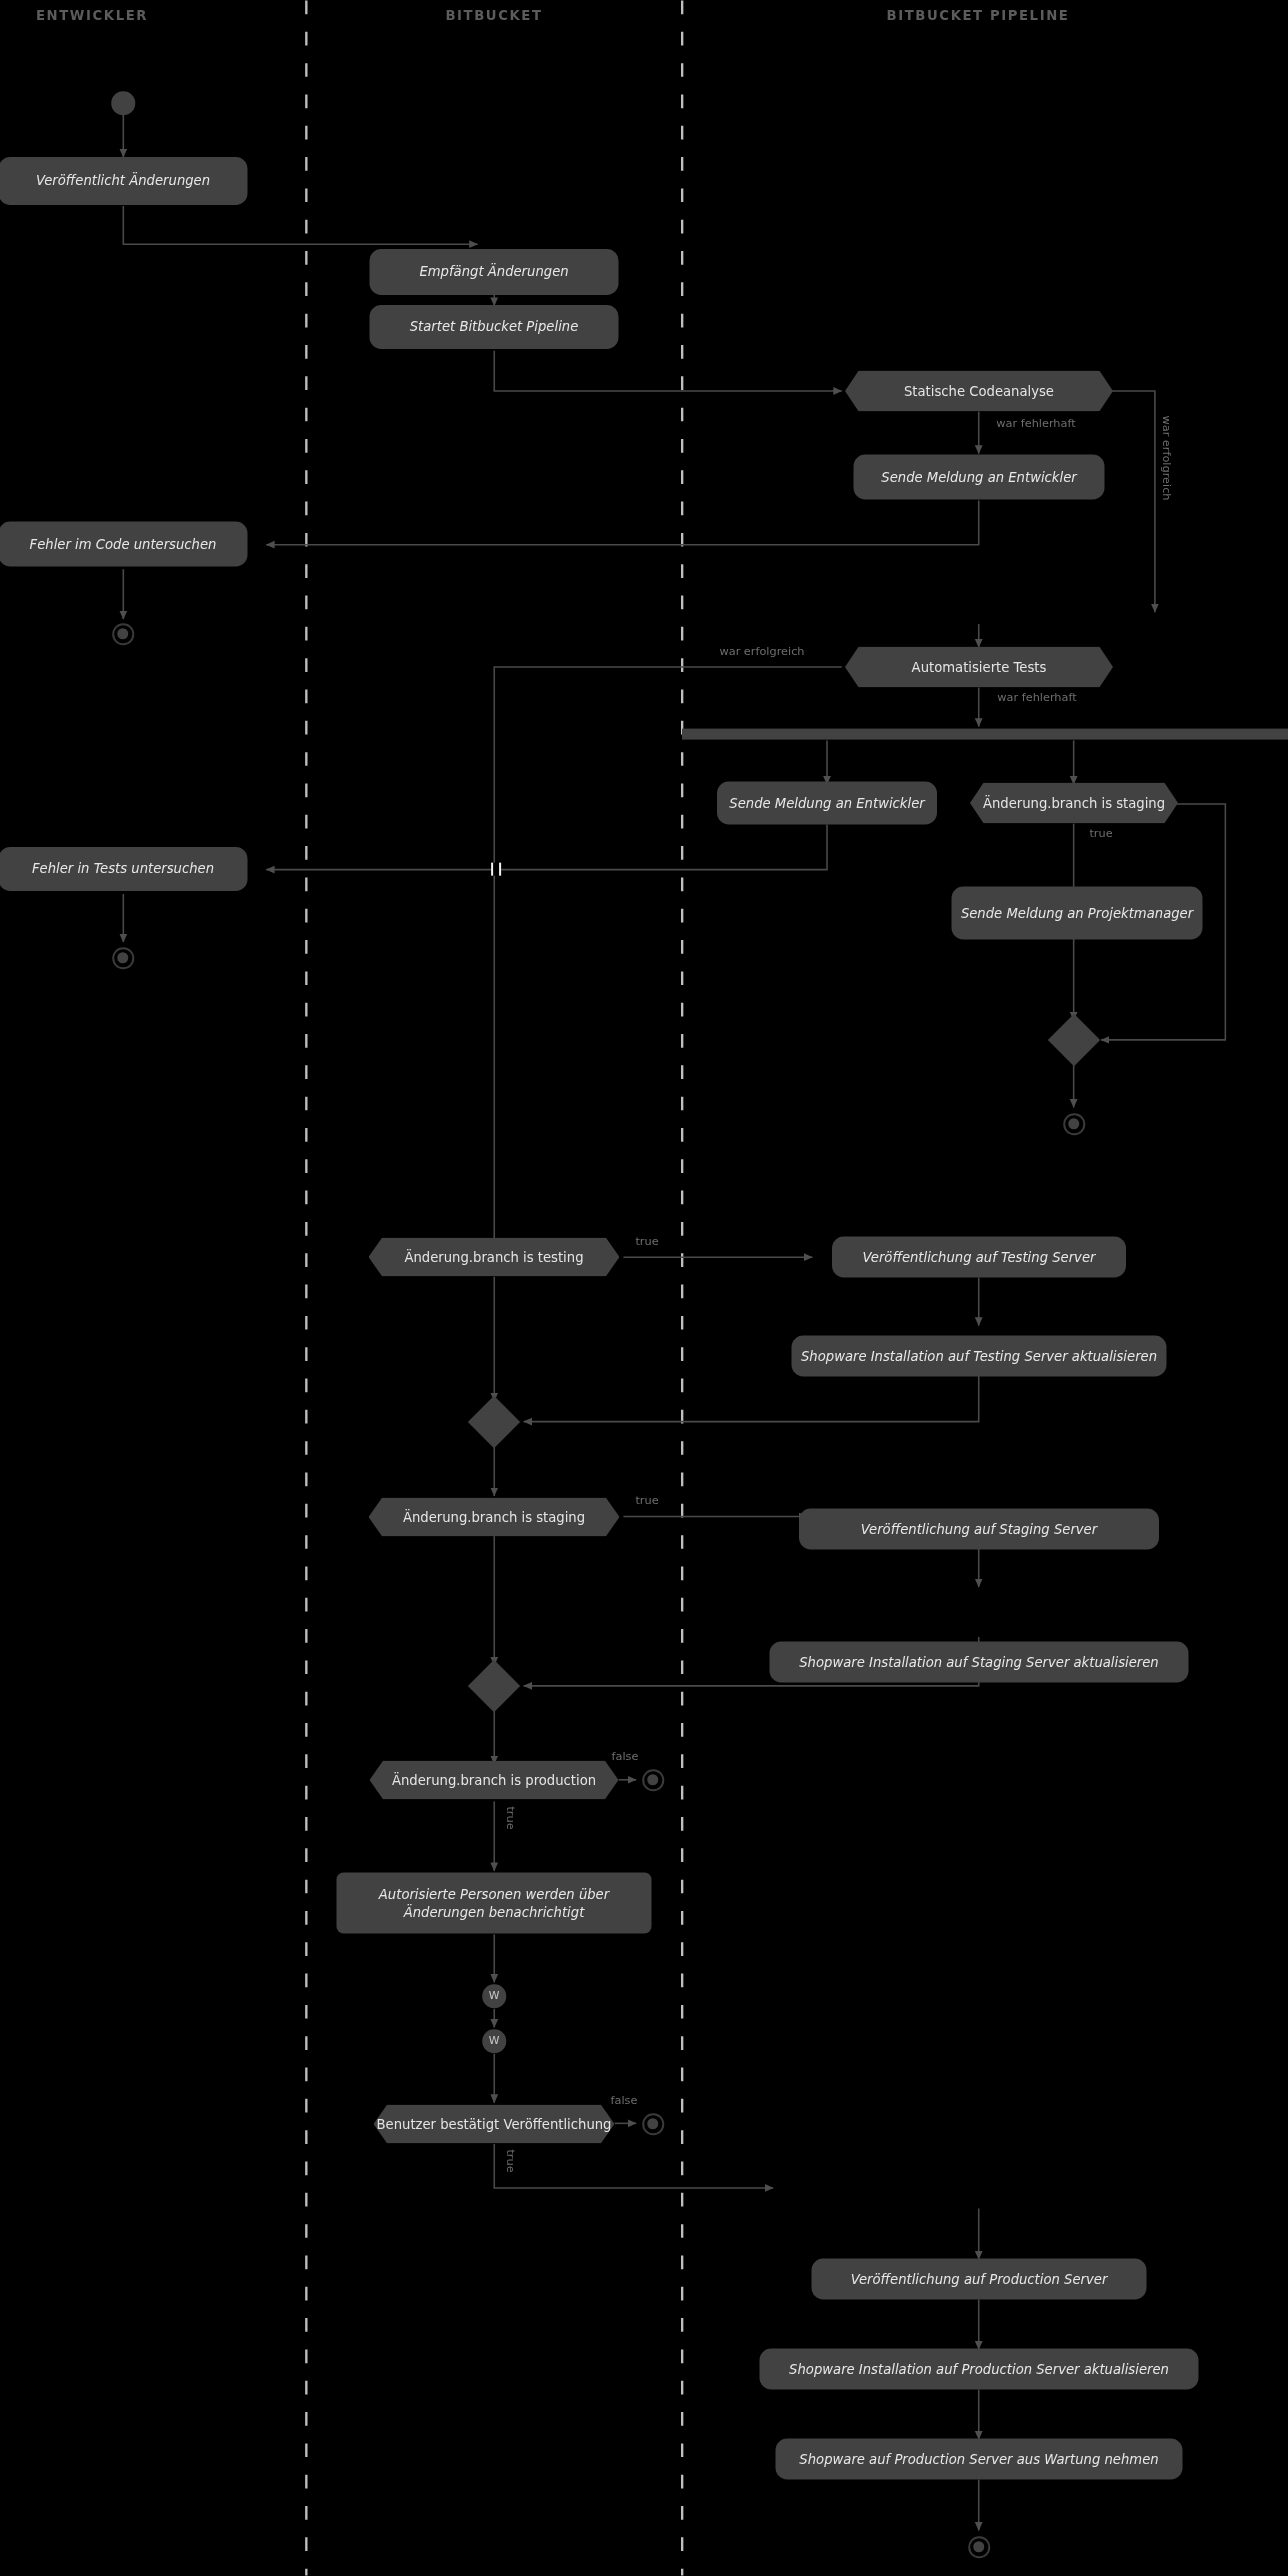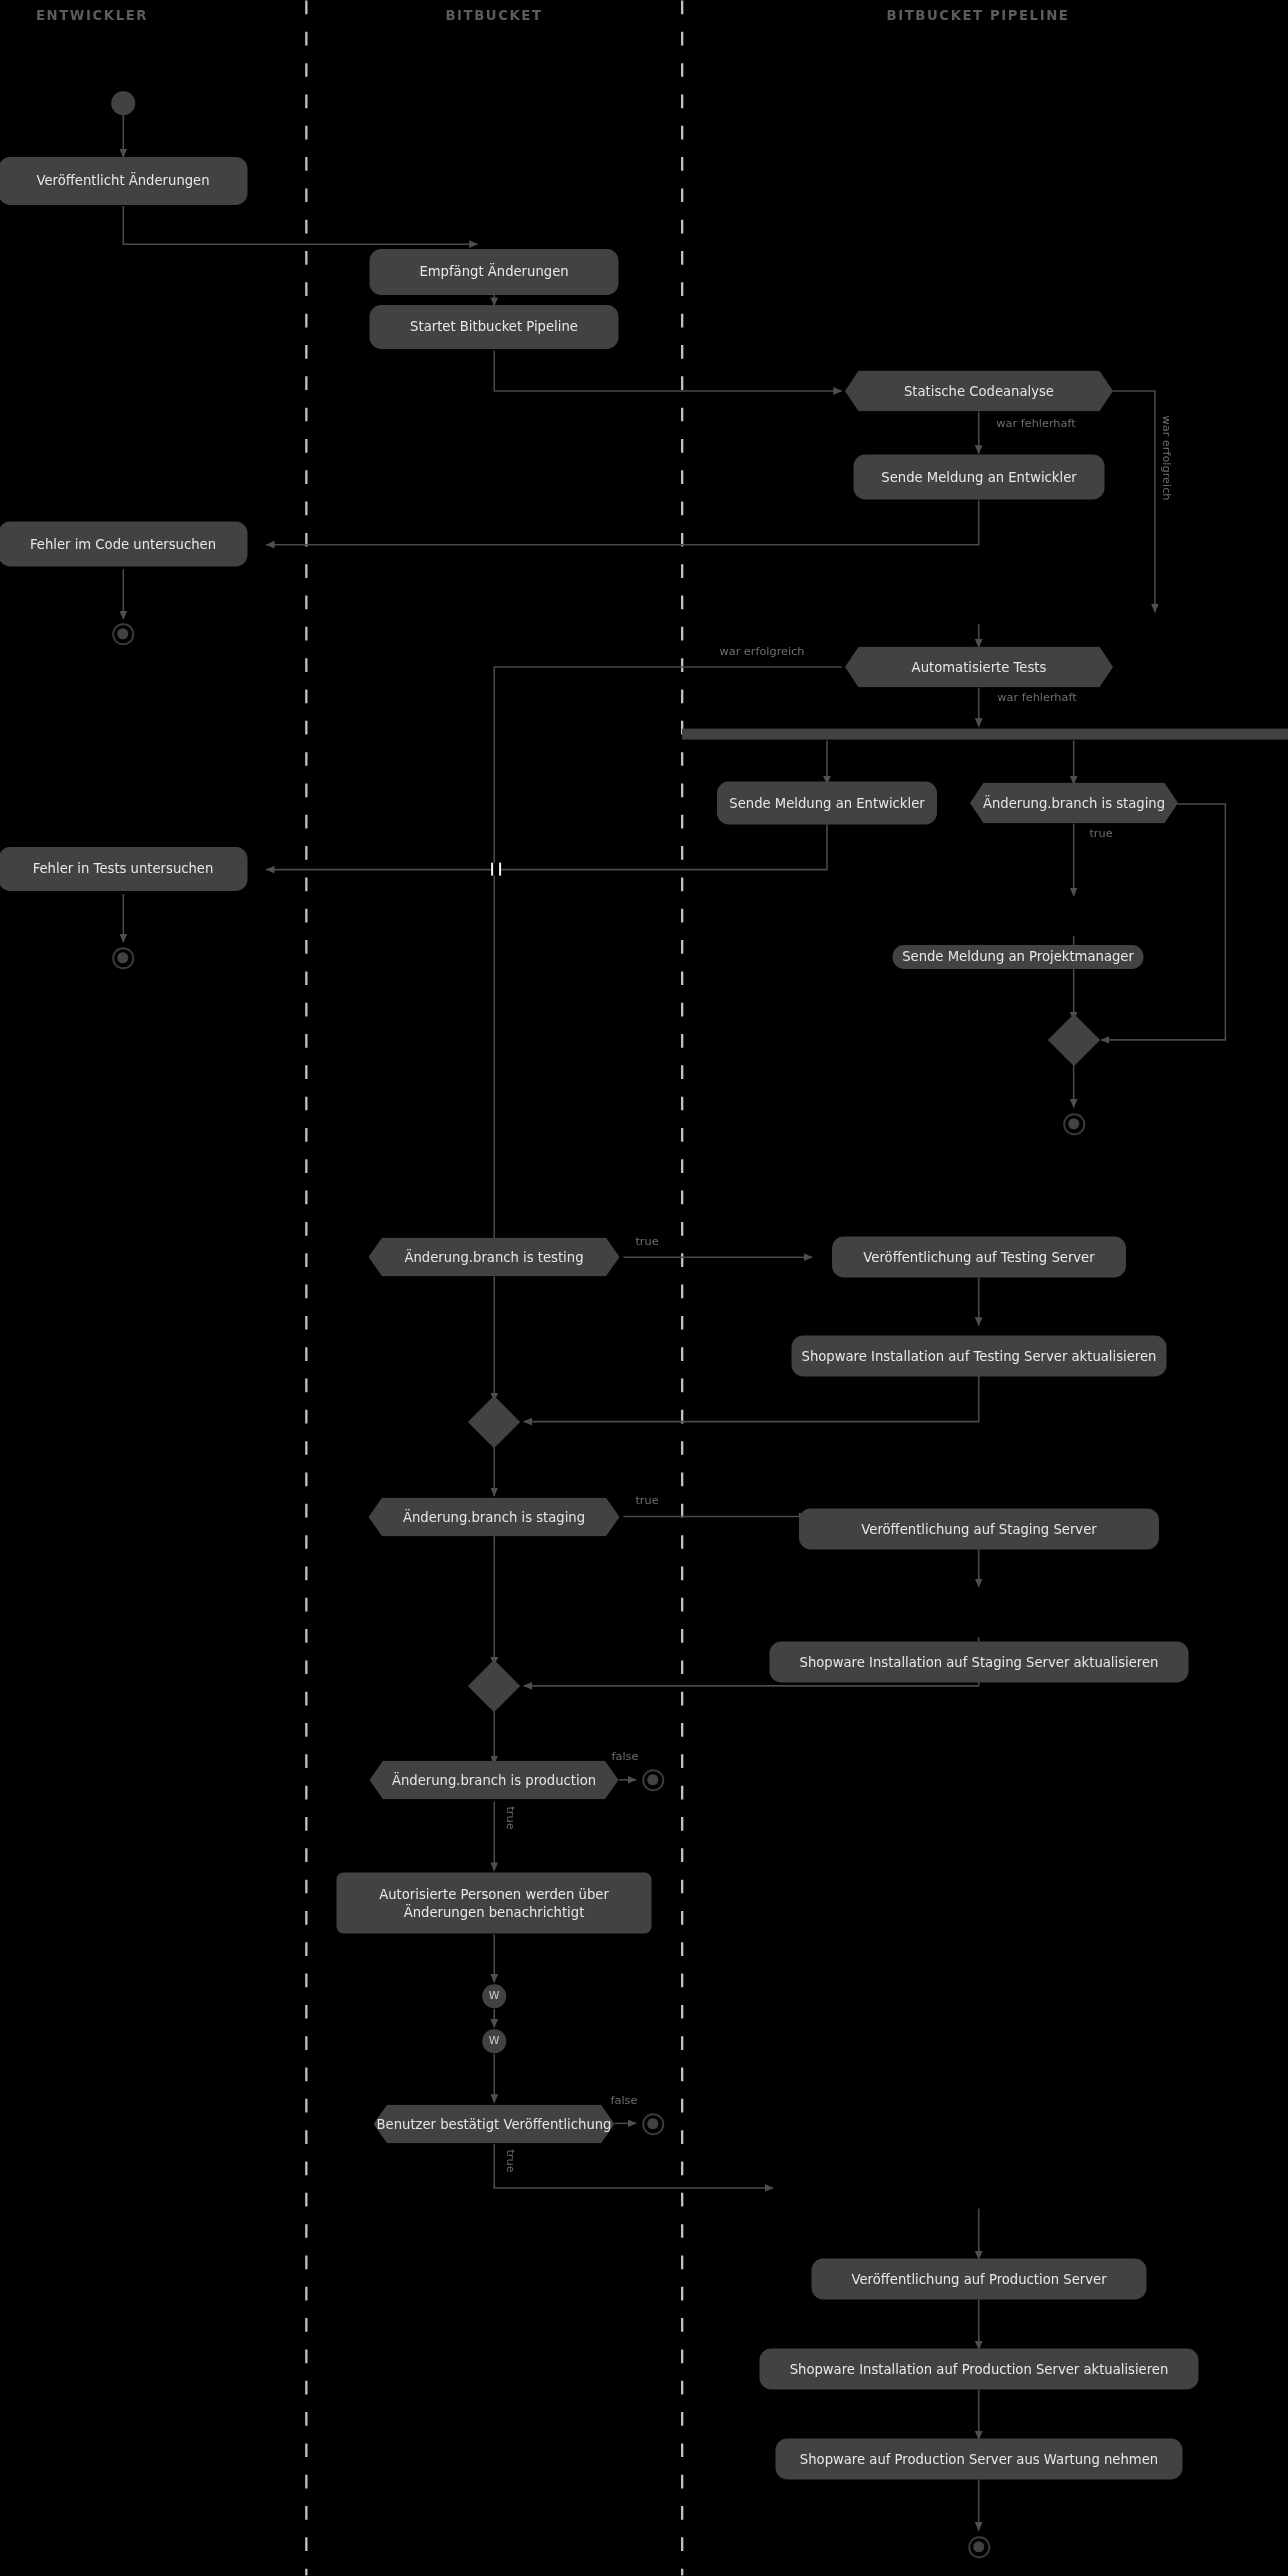--- a/index.html
+++ b/index.html
@@ -41,20 +41,21 @@
     font-size:13.2px;
     line-height:1.35;
     display:flex;
     align-items:center;
     justify-content:center;
     text-align:center;
     box-sizing:border-box;
     padding:5.9px 15.7px;
     transform:translate(-50%,-50%);
     white-space:pre;
+    font-style:italic;
   }
   
   .decision{
     position:absolute;
     background:#424242;
     color:#e5e5e5;
     font-size:13.2px;
     display:flex;
     align-items:center;
     justify-content:center;
@@ -253,21 +254,21 @@
   <div class="edge-label" style="left:762px; top:651px;">war erfolgreich</div>
   <div class="edge-label" style="left:1037px; top:697px;">war fehlerhaft</div>
 
   <div class="fork-bar" style="left:682px; top:734px; width:606px;"></div>
 
   <div class="node" style="left:827px; top:803px; width:220px; height:43px;">Sende Meldung an Entwickler</div>
 
   <div class="decision" style="left:1074px; top:803px; width:208px; height:41px;">Änderung.branch is staging</div>
   <div class="edge-label" style="left:1101px; top:833px;">true</div>
 
-  <div class="node" style="left:1018px; top:913px; width:251px; height:24px;margin-top:44px;">Sende Meldung an Projektmanager</div>
+  <div class="node" style="left:1077px; top:913px; width:251px; height:53px;">Sende Meldung an Projektmanager</div>
 
   <div class="merge-diamond" style="left:1074px; top:1040px;"></div>
   <div class="end-node" style="left:1074px; top:1124px;"></div>
 
   <div class="node" style="left:123px; top:869px; width:249px; height:44px;">Fehler in Tests untersuchen</div>
   <div class="end-node" style="left:123px; top:958px;"></div>
 
   <div class="xing" style="left:496px; top:869px;"></div>
 
   <div class="decision" style="left:494px; top:1257px; width:251px; height:39px;">Änderung.branch is testing</div>

